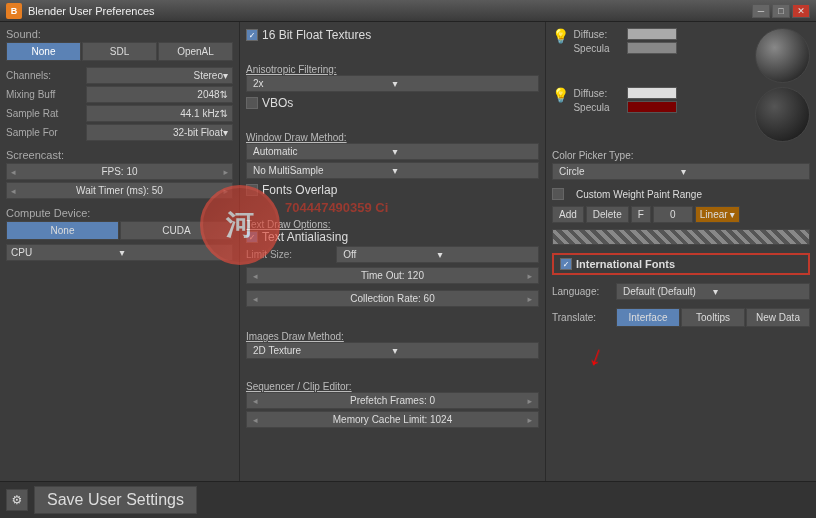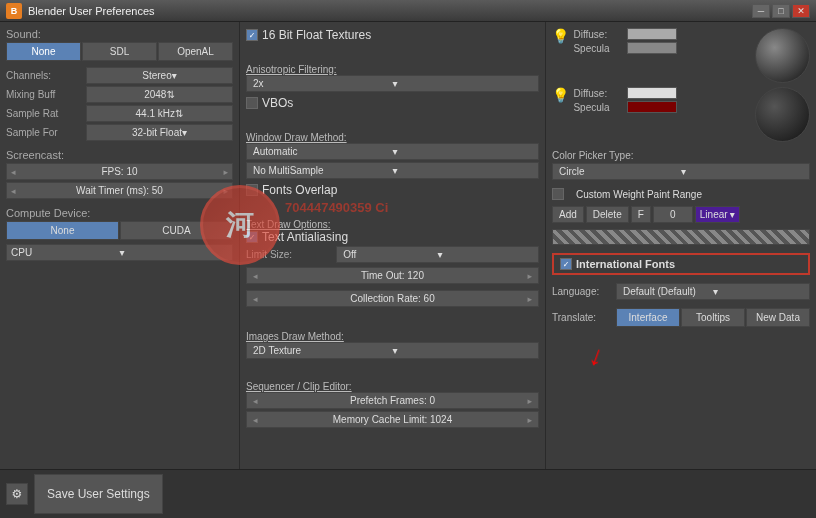--- a/index.html
+++ b/index.html
@@ -24,21 +24,21 @@
     .left-panel { width: 240px; background: #3c3c3c; border-right: 1px solid #2a2a2a; padding: 6px; display: flex; flex-direction: column; gap: 6px; overflow-y: auto; }
 
     .section-label { color: #aaa; font-size: 11px; margin-bottom: 2px; }
 
     .btn-group { display: flex; gap: 1px; }
     .btn-tab { flex: 1; padding: 3px 6px; background: #555; border: 1px solid #444; color: #ddd; font-size: 10px; cursor: pointer; text-align: center; }
     .btn-tab.active { background: #5b82b5; color: white; }
 
     .field-row { display: flex; align-items: center; margin-bottom: 2px; }
     .field-label { width: 80px; color: #aaa; font-size: 10px; }
-    .field-value { flex: 1; background: #555; border: 1px solid #444; color: #ddd; padding: 2px 4px; font-size: 10px; display: flex; align-items: center; justify-content: center; }
+    .field-value { flex: 1; background: #555; border: 1px solid #444; color: #ddd; padding: 2px 4px; font-size: 10px; display: flex; align-items: center; justify-content: flex-end; }
     .cuda-group { display: flex; gap: 1px; margin-bottom: 4px; }
     .cuda-btn { flex: 1; padding: 3px 6px; background: #555; border: 1px solid #444; color: #ddd; font-size: 10px; cursor: pointer; text-align: center; }
     .cuda-btn.active { background: #5b82b5; }
 
     .dropdown-row { display: flex; align-items: center; background: #555; border: 1px solid #444; padding: 2px 4px; margin-bottom: 2px; }
     .dropdown-row span { flex: 1; color: #ddd; font-size: 10px; }
     .dropdown-arrow { font-size: 8px; color: #aaa; }
 
     .screencast-row { display: flex; align-items: center; background: #555; border: 1px solid #444; padding: 2px 4px; margin-bottom: 2px; justify-content: space-between; }
 
@@ -70,42 +70,42 @@
     .color-picker-type { margin-top: 4px; }
     .color-picker-dropdown { display: flex; align-items: center; background: #555; border: 1px solid #444; padding: 2px 6px; width: 100%; margin-top: 2px; }
     .color-picker-dropdown span { flex: 1; font-size: 10px; color: #ddd; }
 
     .cwp-row { display: flex; align-items: center; gap: 12px; margin-top: 4px; }
     .cwp-cb { width: 12px; height: 12px; border: 1px solid #666; background: #555; }
 
     .gradient-controls { display: flex; align-items: center; gap: 2px; margin-top: 2px; }
     .grad-btn { padding: 2px 6px; background: #555; border: 1px solid #444; color: #ddd; font-size: 10px; cursor: pointer; }
     .grad-input { width: 40px; background: #555; border: 1px solid #444; color: #ddd; font-size: 10px; text-align: center; padding: 2px; }
-    .grad-select { padding: 2px 4px; background: #4c1d95; border: 1px solid #444; color: #ddd; font-size: 10px; display: flex; align-items: center; gap: 2px; }
+    .grad-select { padding: 2px 4px; background: #a16207; border: 1px solid #444; color: #ddd; font-size: 10px; display: flex; align-items: center; gap: 2px; }
 
     .gradient-bar { height: 16px; background: repeating-linear-gradient(45deg, #888 0px, #888 4px, #555 4px, #555 8px); border: 1px solid #444; margin-top: 2px; }
 
     .intl-fonts-row { display: flex; align-items: center; gap: 4px; background: transparent; border: 2px solid #c0392b; padding: 3px 6px; margin-top: 4px; }
     .intl-cb { width: 12px; height: 12px; border: 1px solid #666; background: #5b82b5; display: flex; align-items: center; justify-content: center; font-size: 8px; color: white; }
     .intl-label { font-size: 11px; color: #ddd; font-weight: bold; }
 
     .lang-row { display: flex; align-items: center; gap: 4px; margin-top: 4px; }
     .lang-label { font-size: 10px; color: #bbb; width: 60px; }
     .lang-dropdown { flex: 1; display: flex; align-items: center; background: #555; border: 1px solid #444; padding: 2px 6px; }
     .lang-dropdown span { flex: 1; font-size: 10px; color: #ddd; }
 
     .translate-row { display: flex; align-items: center; gap: 4px; margin-top: 4px; }
     .translate-label { font-size: 10px; color: #bbb; width: 60px; }
     .translate-btns { display: flex; gap: 1px; flex: 1; }
     .tr-btn { flex: 1; padding: 3px 4px; background: #555; border: 1px solid #444; color: #ddd; font-size: 10px; cursor: pointer; text-align: center; }
     .tr-btn.active { background: #5b82b5; }
 
     .bottom-bar { display: flex; align-items: center; padding: 4px 6px; background: #333; border-top: 1px solid #222; gap: 6px; }
     .settings-icon { width: 22px; height: 22px; background: #555; border: 1px solid #444; display: flex; align-items: center; justify-content: center; font-size: 12px; cursor: pointer; }
-    .save-btn { padding: 12px 12px; background: #555; border: 1px solid #444; color: #ddd; font-size: 12px; cursor: pointer; }
+    .save-btn { padding: 4px 12px; background: #555; border: 1px solid #444; color: #ddd; font-size: 16px; cursor: pointer; }
     .mat-fields { display: flex; flex-direction: column; gap: 2px; }
     .mat-field-row { display: flex; align-items: center; gap: 4px; }
 
     .panels-wrapper { display: flex; flex: 1; height: calc(518px - 22px - 30px); }
 
     .wrapper { display: flex; flex-direction: column; height: 518px; }
 
     .textures-row { display: flex; align-items: flex-start; gap: 6px; }
   </style>
 </head>

